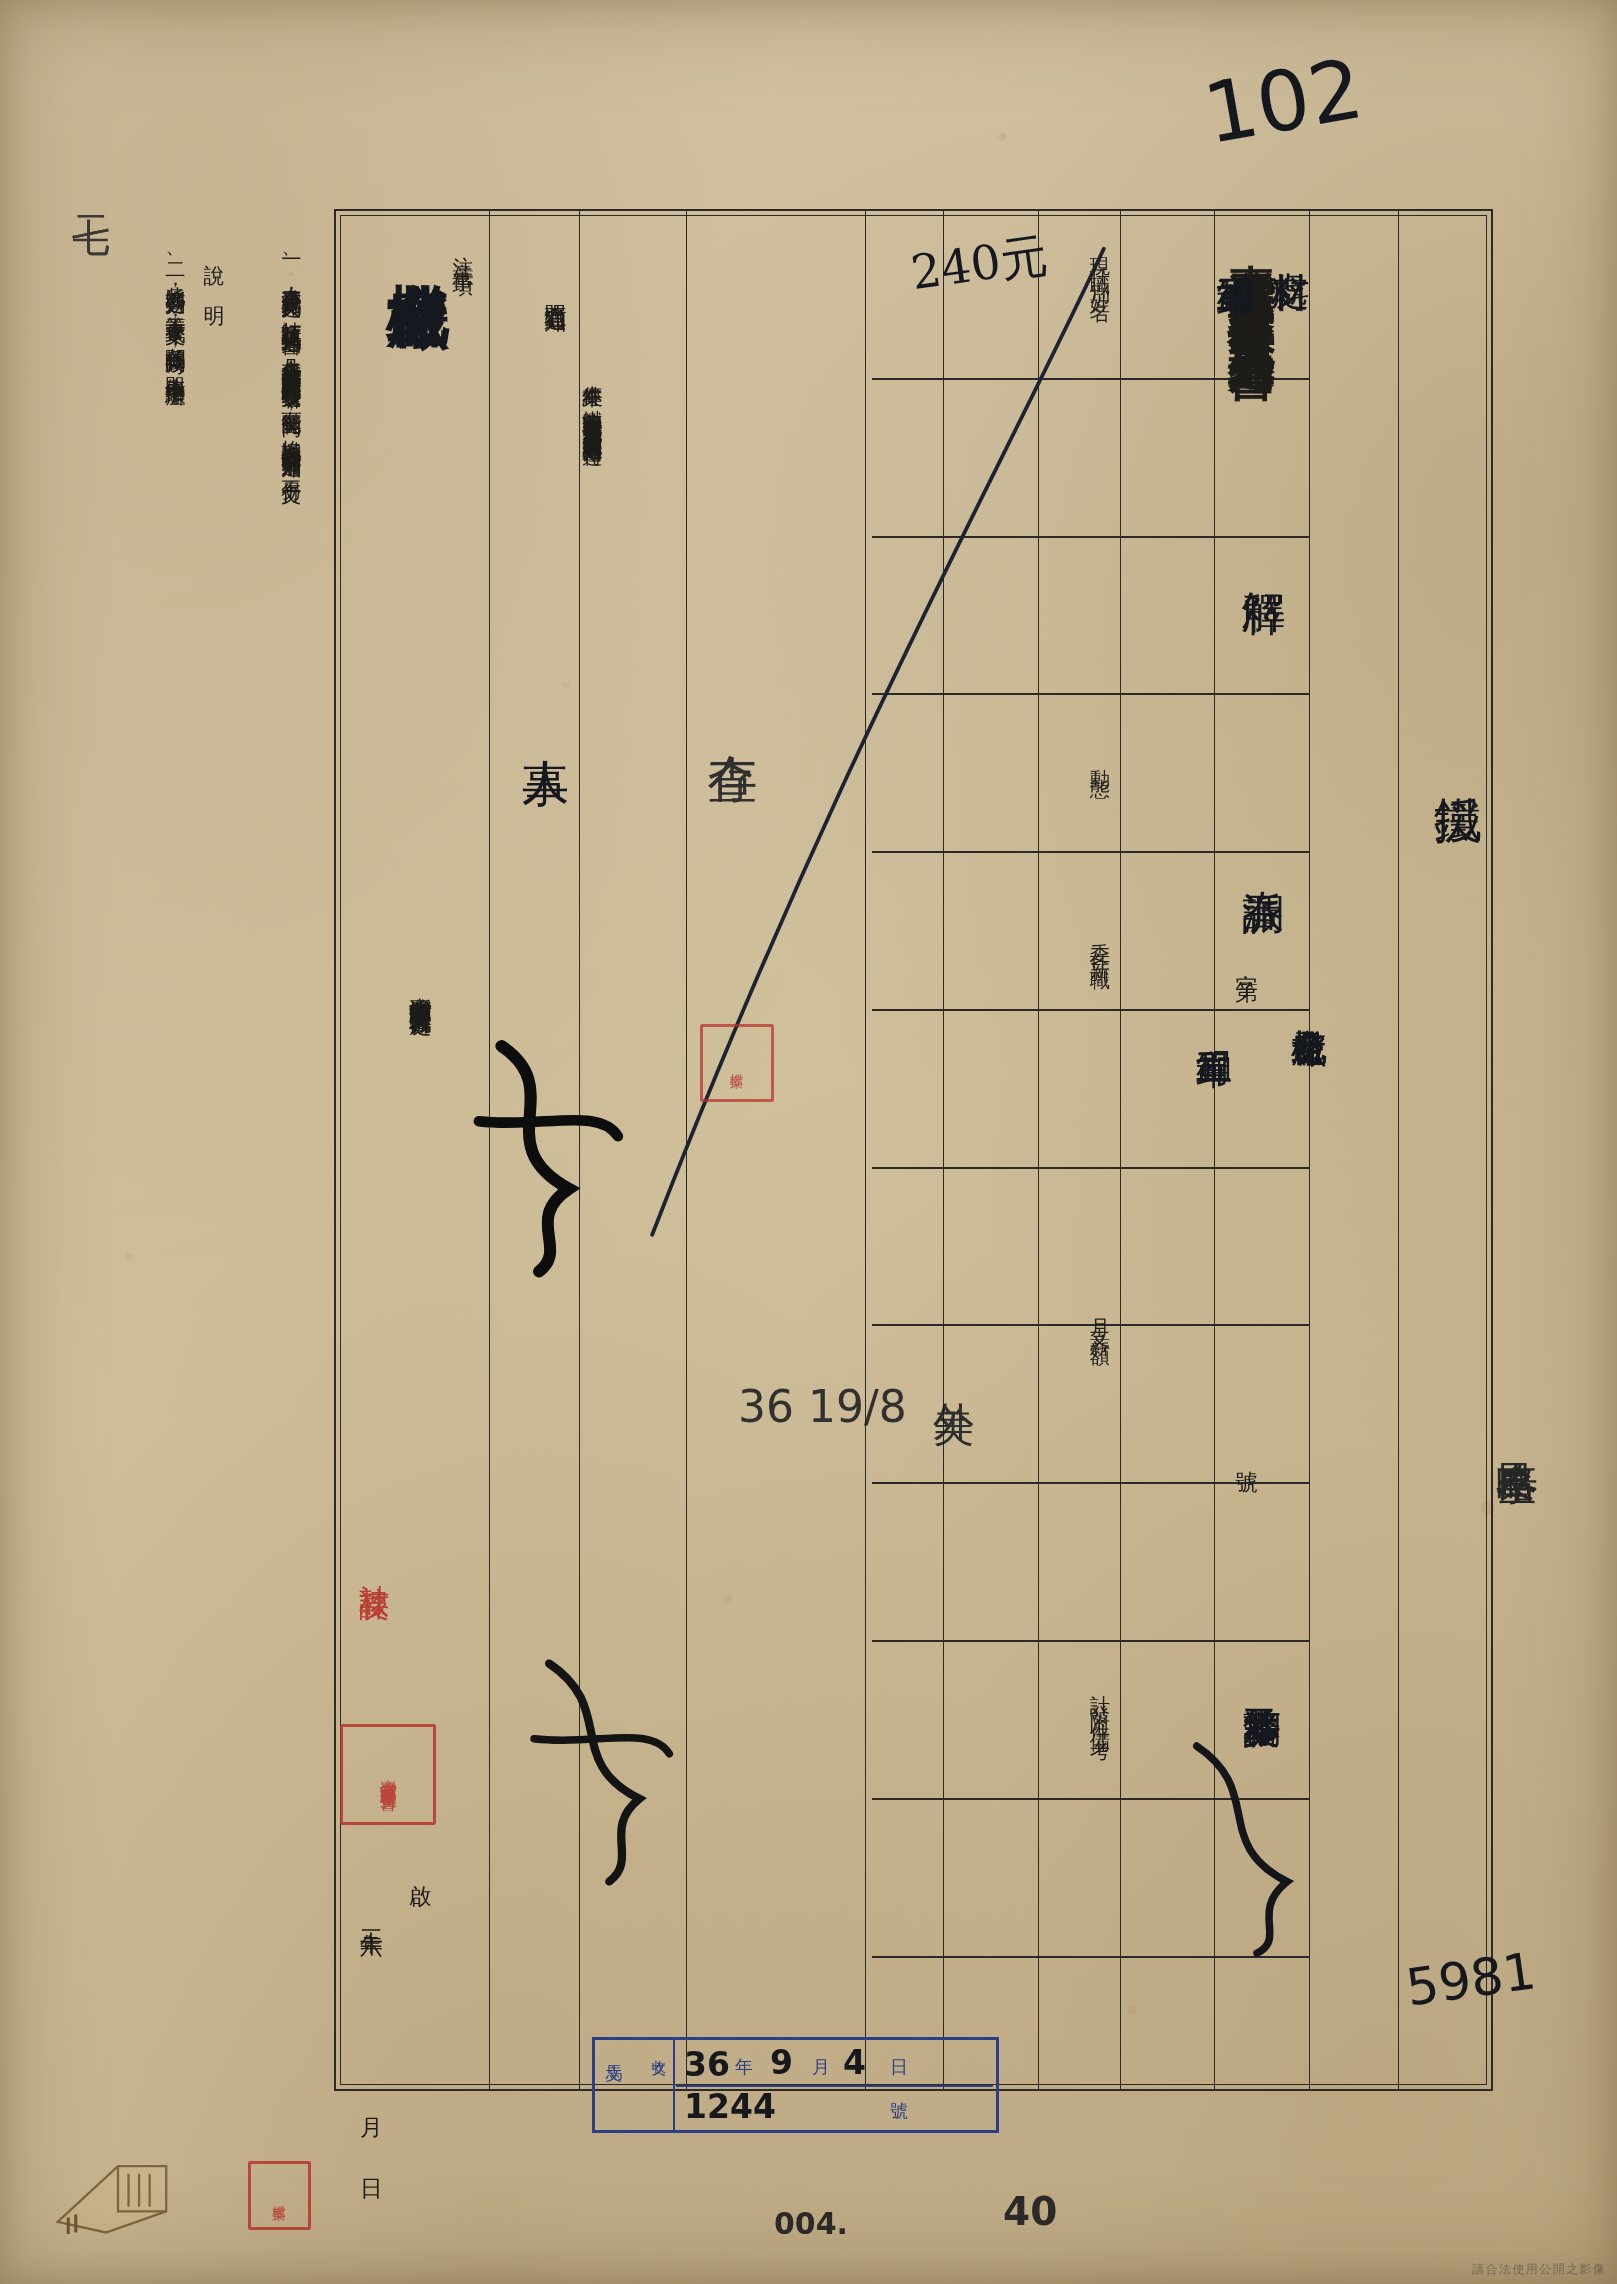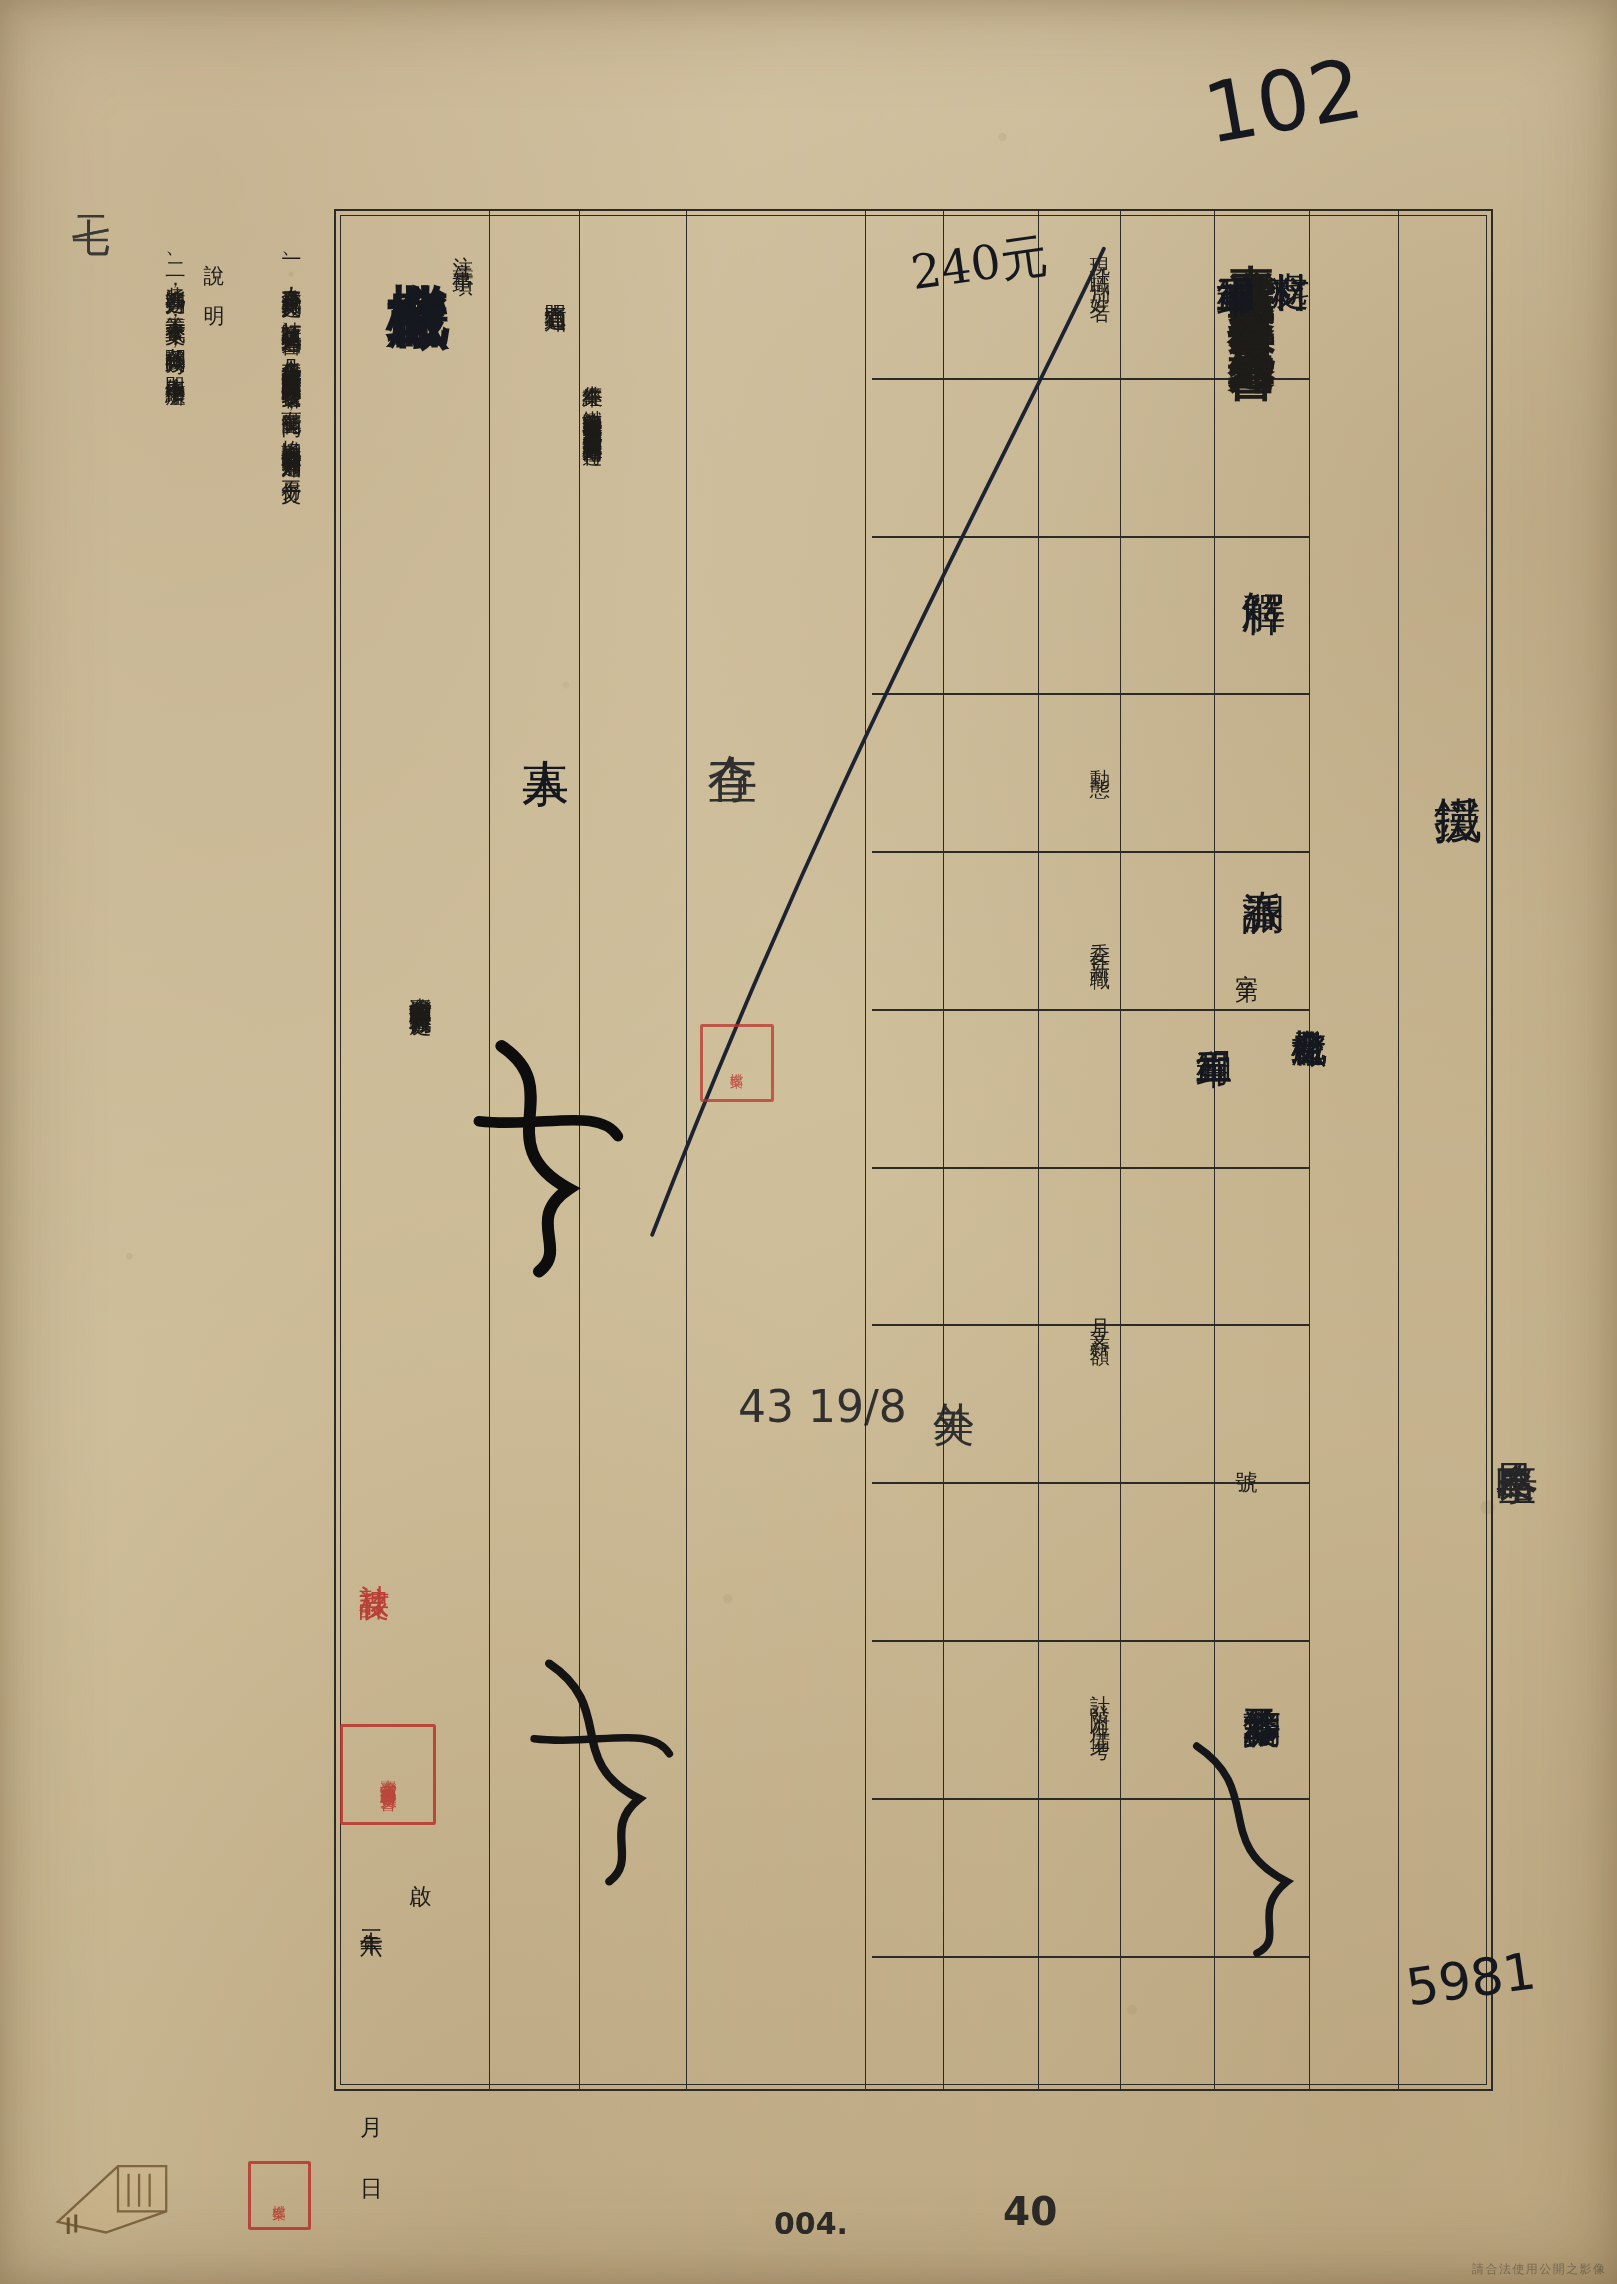--- a/index.html
+++ b/index.html
@@ -209,21 +209,21 @@
   <div class="hw v" style="left:1235px;top:858px;font-size:42px;">春調派</div>
   <div class="hw v" style="left:1189px;top:1024px;font-size:36px;">卸車工程司</div>
 
   <div class="hw v" style="left:1284px;top:1001px;font-size:36px;">机發處台北机廠</div>
   <div class="hw v" style="left:1236px;top:1679px;font-size:38px;">調乙等修文本薪</div>
 
   <div class="hw" style="left:911px;top:233px;font-size:47px;transform:rotate(-8deg);">240元</div>
 
   <div class="hw v" style="left:700px;top:715px;font-size:50px;opacity:.85;">存查</div>
 
-  <div class="hw" style="left:738px;top:1381px;font-size:44px;font-family:'DejaVu Sans',sans-serif;opacity:.85;">43 19/8</div>
+  <div class="hw" style="left:738px;top:1381px;font-size:44px;font-family:'DejaVu Sans',sans-serif;opacity:.85;">36 19/8</div>
 
   <div class="hw v" style="left:927px;top:1370px;font-size:41px;opacity:.85;">外美</div>
 
   <div class="hw v" style="left:376px;top:233px;font-size:63px;font-weight:bold;">台北機廠</div>
 
   <div class="hw v" style="left:515px;top:723px;font-size:47px;">事人</div>
 
   <svg class="diag" width="181" height="248" style="left:456px;top:1031px;" viewBox="0 0 240 330">
     <path d="M60 20 C150 80, 40 150, 150 210 C90 250, 150 290, 110 320" stroke="#0d0d0d" stroke-width="16" fill="none" stroke-linecap="round"></path>
     <path d="M30 120 C110 130, 190 100, 215 140" stroke="#0d0d0d" stroke-width="14" fill="none" stroke-linecap="round"></path>
@@ -237,20 +237,37 @@
   </svg>
 
   <div class="seal" style="left:340px;top:1453px;width:69px;height:226px;font-size:30px;border:none;color:#b8302a;opacity:.88;">計核課長</div>
 
   <div class="seal" style="left:340px;top:1724px;width:90px;height:95px;">臺灣省鐵路管理委員會</div>
 
   <div class="seal small" style="left:248px;top:2161px;width:57px;height:63px;">檔案</div>
 
   <div class="seal small" style="left:700px;top:1024px;width:68px;height:72px;opacity:.72;">檔案</div>
 
+  <div class="datestamp">
+    <div class="cell ds-label" style="left:7.5px;top:10.5px;">馬文</div>
+    <div class="cell ds-label" style="left:54px;top:9px;font-size:14.3px;">收文</div>
+
+    <div class="cell ds-num" style="left:89px;top:4.5px;">36</div>
+    <div class="cell ds-small" style="left:140px;top:15px;color:#2b3f86;">年</div>
+    <div class="cell ds-num" style="left:175px;top:3px;">9</div>
+    <div class="cell ds-small" style="left:217px;top:15px;color:#2b3f86;">月</div>
+    <div class="cell ds-num" style="left:248px;top:3px;">4</div>
+    <div class="cell ds-small" style="left:295px;top:15px;color:#2b3f86;">日</div>
+
+    <div class="cell ds-num" style="left:89px;top:47px;">1244</div>
+    <div class="cell ds-small" style="left:295px;top:59px;color:#2b3f86;">號</div>
+
+    <div class="hline" style="left:81px;right:3px;top:45px;background:#2b3f86;"></div>
+    <div class="vline" style="left:78px;top:0;bottom:0;background:#2b3f86;"></div>
+  </div>
 
   <div class="btm" style="left:774px;top:2206px;font-size:30px;">004.</div>
   <div class="btm" style="left:1003px;top:2189px;font-size:39px;">40</div>
 
   <svg class="logo" viewBox="0 0 180 130">
     <path d="M6 110 L86 36 L150 36 L150 96 L70 124 Z" fill="#c9b48b" stroke="#7d6640" stroke-width="3"></path>
     <path d="M86 36 L86 96 L150 96" fill="none" stroke="#7d6640" stroke-width="3"></path>
     <path d="M100 46 L100 90 M114 46 L114 90 M128 46 L128 90" stroke="#7d6640" stroke-width="3"></path>
     <path d="M20 104 L20 126 M30 100 L30 124" stroke="#6b5634" stroke-width="4"></path>
   </svg>

